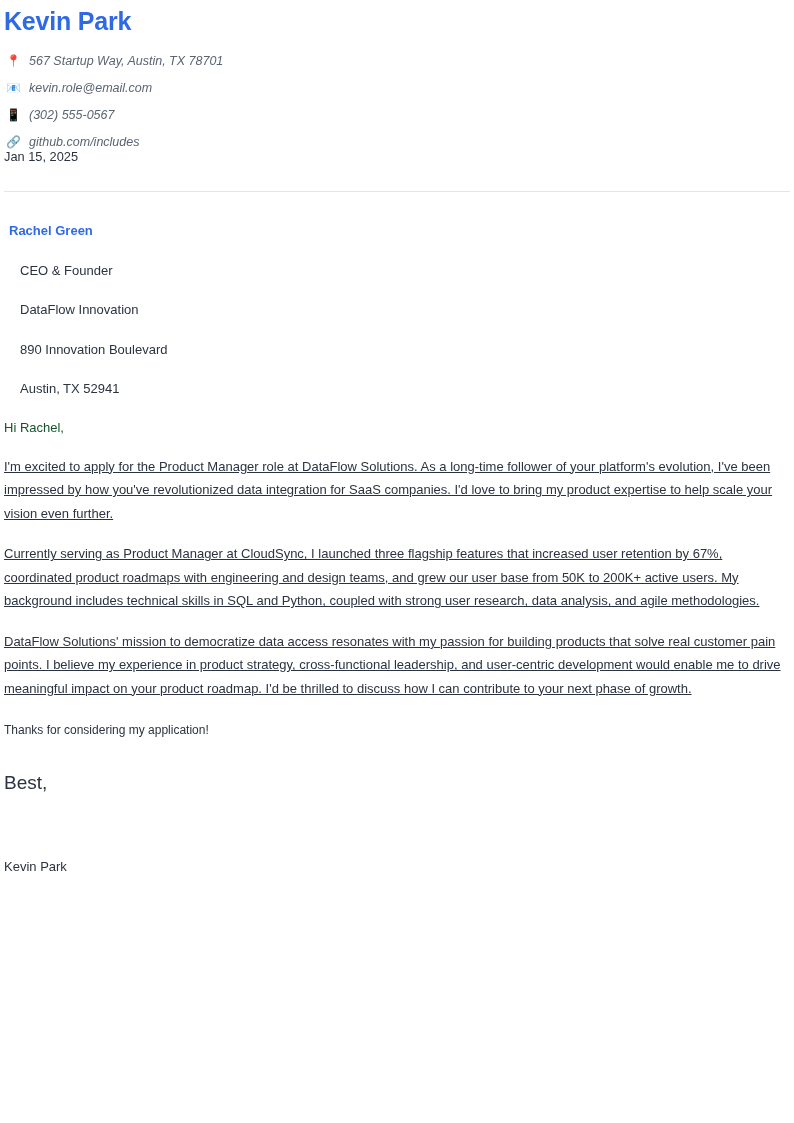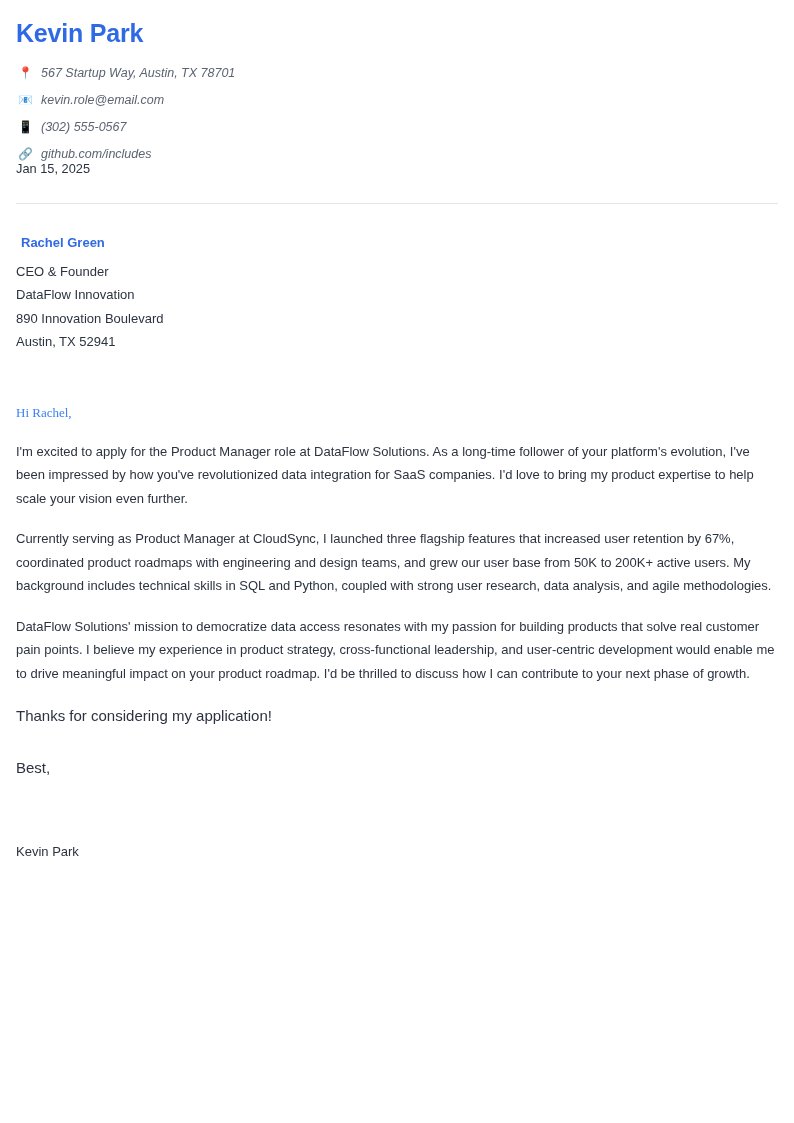--- a/index.html
+++ b/index.html
@@ -13,21 +13,21 @@
     min-height: 1123px;
     font-family: "Liberation Sans", sans-serif;
     color: #2b3340;
     -webkit-font-smoothing: antialiased;
   }
 
   .page {
     width: 794px;
     min-height: 1123px;
     box-sizing: border-box;
-    padding: 16px;
+    padding: 4px;
     background: #ffffff;
     position: relative;
   }
 
   
   .letter-header {
     padding-top: 3px;
   }
   .sender-name {
     font-size: 25px;
@@ -92,50 +92,50 @@
     font-size: 13px;
     font-weight: bold;
     color: #2f6ae4;
     line-height: 24px;
     margin: 5px;
   }
   .recipient-line {
     font-size: 13px;
     color: #2b3340;
     line-height: 23.5px;
-    margin: 0;
+    margin: 16px;
   }
 
   
   .salutation {
     font-size: 13px;
-    color: #3b82f6;
-    margin: 48px 0 0 0;
-    line-height: 21px;
-    font-family: Liberation Serif, serif;
+    color: #14532d;
+    margin: 16px 0 0 0;
+    line-height: 21px;
   }
 
   .body-paragraph {
     font-size: 13px;
     color: #2b3340;
     line-height: 23.5px;
     margin: 17px 0 0 0;
     max-width: 778px;
     text-align: left;
+    text-decoration: underline;
   }
 
   .closing-note {
-    font-size: 15px;
+    font-size: 12px;
     color: #2b3340;
     line-height: 21px;
     margin: 20px 0 0 0;
   }
 
   .signoff {
-    font-size: 15px;
+    font-size: 19px;
     color: #2b3340;
     line-height: 21px;
     margin: 31px 0 0 0;
   }
 
   .signature-space {
     height: 63px;
   }
 
   .signature-name {

